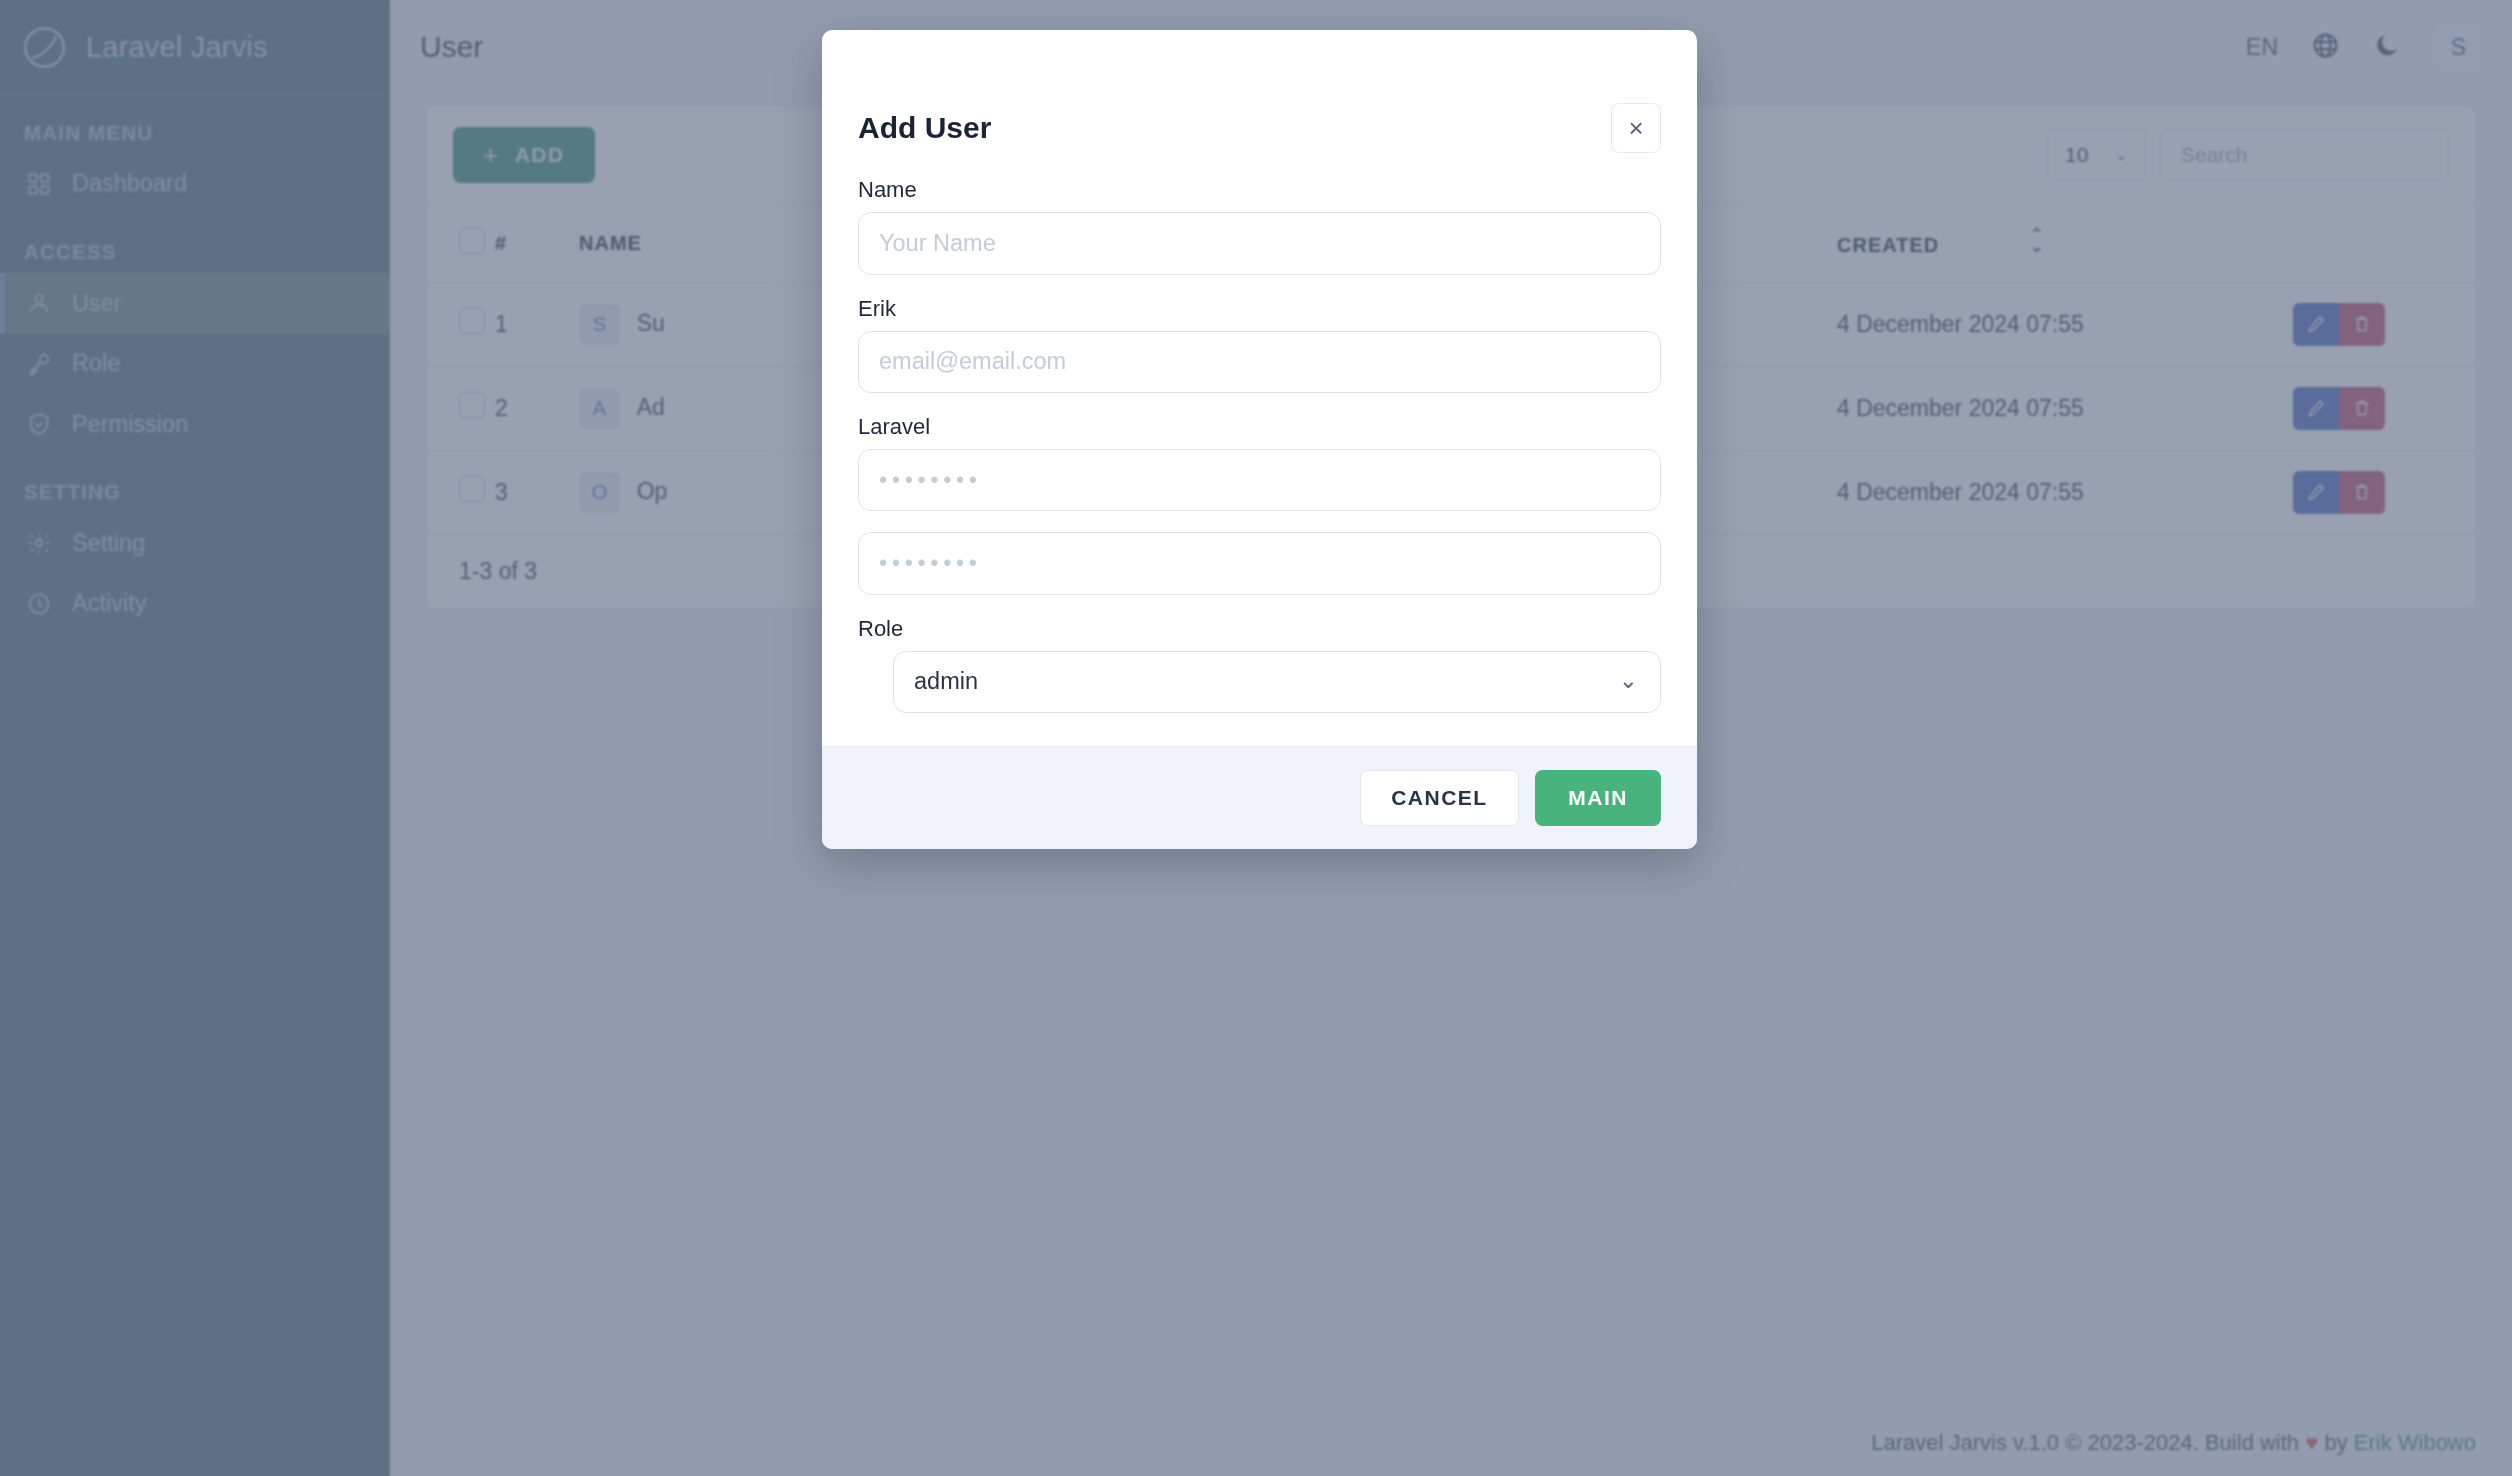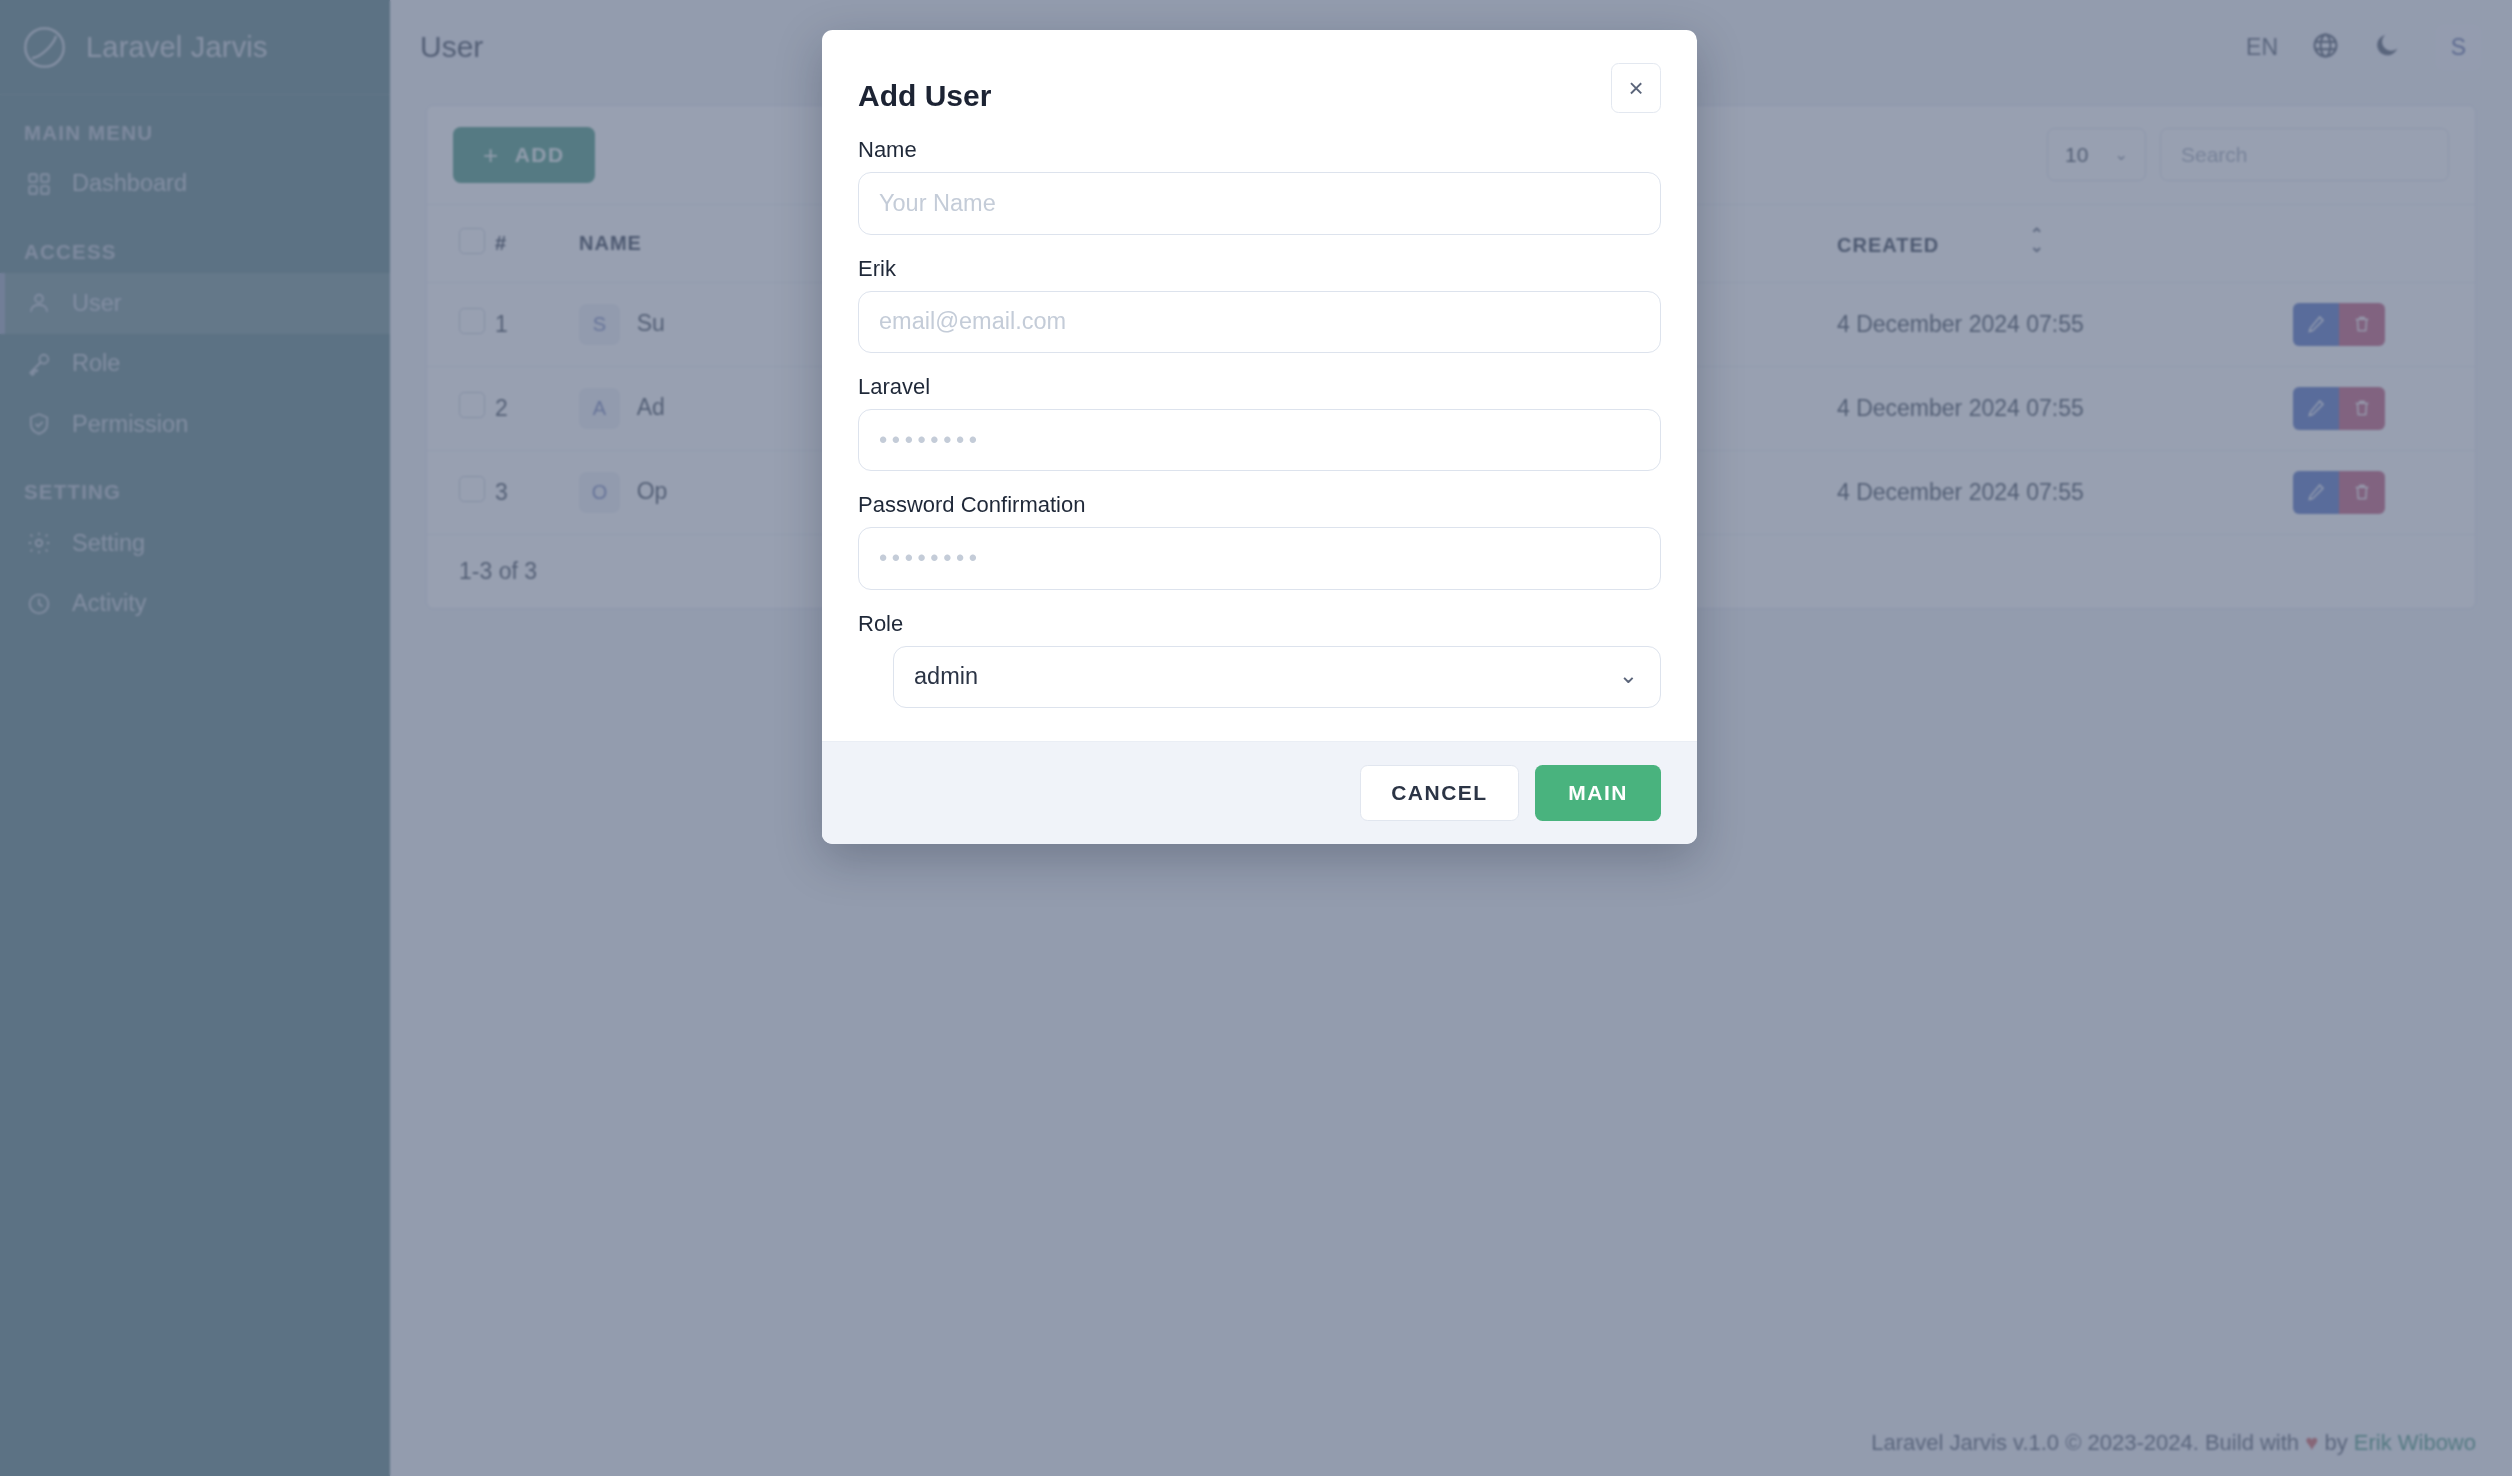--- a/index.html
+++ b/index.html
@@ -124,22 +124,23 @@
   }
 
   
   .modal {
     position: absolute; left: 822px; top: 30px; width: 875px;
     background: #fff; border-radius: 10.6px;
     box-shadow: 0 15px 46px rgba(15,23,42,.25);
     overflow: hidden;
   }
   .modal-head {
-    display: flex; align-items: flex-end; justify-content: space-between;
+    display: flex; align-items: center; justify-content: space-between;
     padding: 33px 36px 7.6px 36px;
+    margin-top: 40px;
   }
   .modal-title { font-size: 30px; color: #1c2333; font-weight: 600; }
   .modal-close {
     width: 50px; height: 50px; border: 0.8px solid #e3e8f0; border-radius: 7.6px;
     background: #fff; display: flex; align-items: center; justify-content: center;
     color: #5b657a; font-size: 26px; line-height: 1;
   }
   .modal-body { padding: 16.7px 36px 33px 36px; }
   .field { margin-bottom: 21px; }
   .field:last-child { margin-bottom: 0; }
@@ -401,21 +402,20 @@
         <label class="field-label">Erik</label>
         <input class="field-input" type="text" placeholder="email@email.com" style="">
       </div>
 
       <div class="field">
         <label class="field-label">Laravel</label>
         <input class="field-input dots" type="text" placeholder="••••••••" style="">
       </div>
 
       <div class="field">
-        <label class="field-label">Password Confirmation</label>
         <input class="field-input dots" type="text" placeholder="••••••••" style="">
       </div>
 
       <div class="field">
         <label class="field-label">Role</label>
         <div class="select-wrap">
           <input class="field-input" type="text" readonly="" value="admin" style="">
           <span class="chev-down">⌄</span>
         </div>
       </div>

